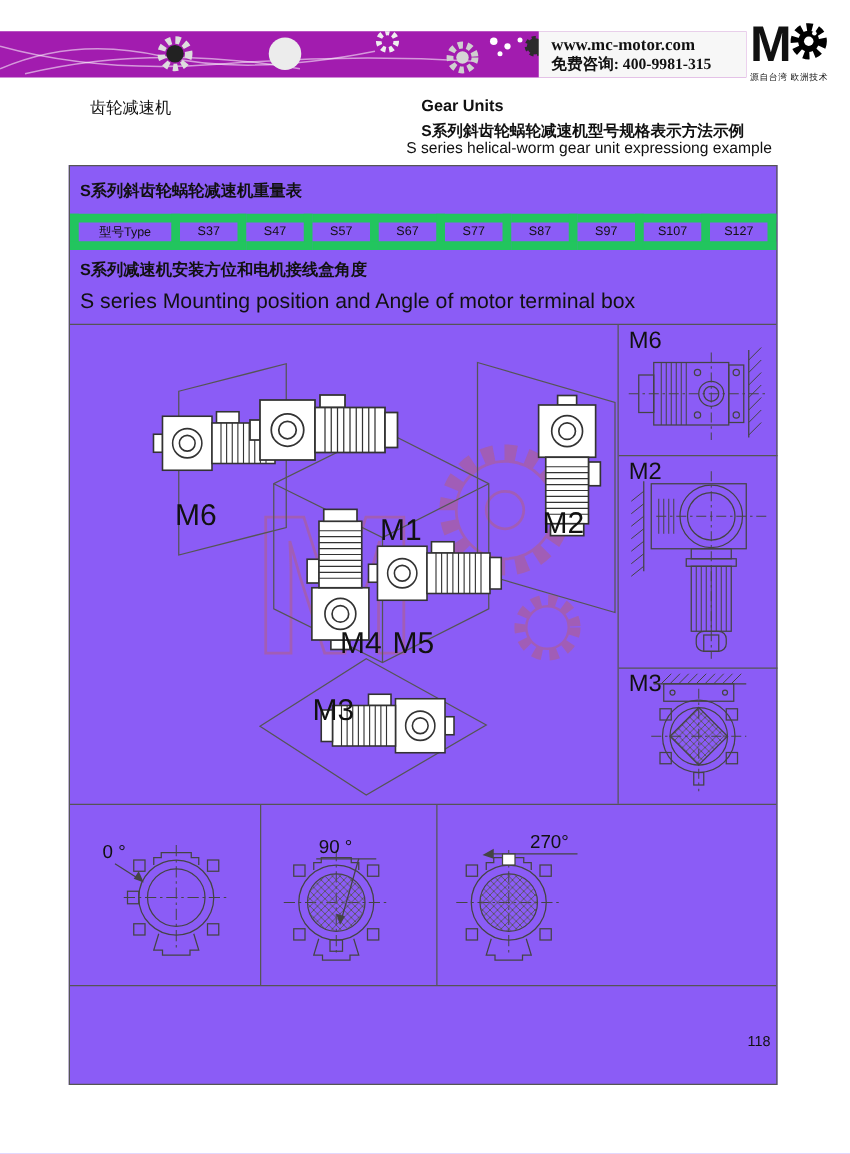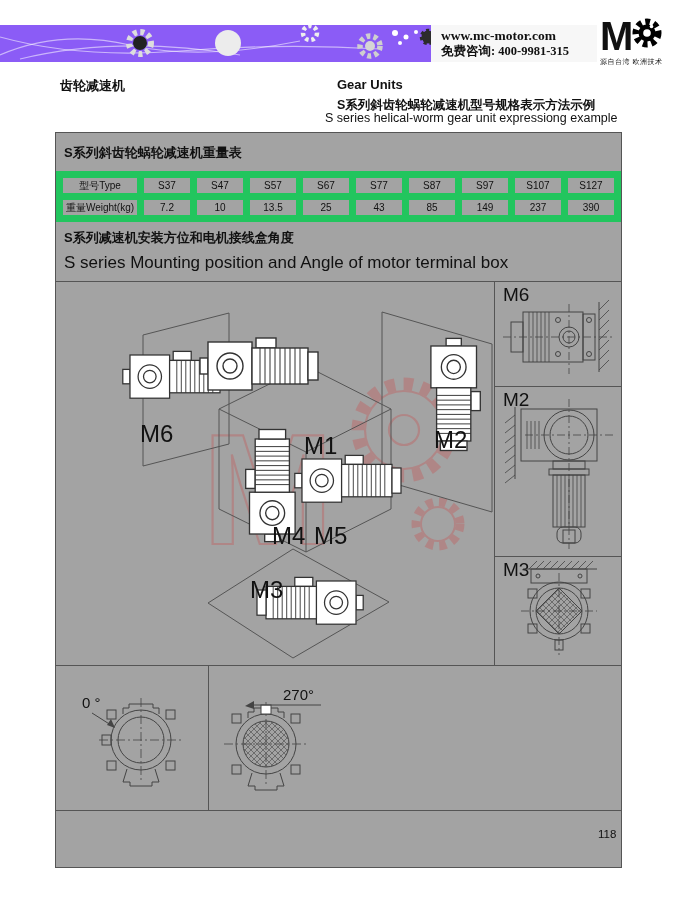--- a/index.html
+++ b/index.html
@@ -1,36 +1,36 @@
 <!DOCTYPE html>
 <html><head>
 <meta charset="utf-8">
 <style>
   html,body{margin:0;padding:0;}
   body{width:680px;height:923px;background:#fff;position:relative;overflow:hidden;
        font-family:"Liberation Sans",sans-serif;color:#111;}
   
-  .band{position:absolute;left:0;top:25px;width:597px;height:37px;background:#8b5cf6;}
+  .band{position:absolute;left:0;top:25px;width:597px;height:37px;background:#a21caf;}
   .band svg{position:absolute;left:0;top:0;}
   .contact{position:absolute;left:431px;top:0;width:166px;height:37px;background:#f7f7f7;
            padding:3px 0 0 10px;box-sizing:border-box;font-family:"Liberation Serif",serif;}
   .contact .site{font-size:13.5px;font-weight:bold;line-height:16px;}
   .contact .tel{font-size:12.5px;font-weight:bold;line-height:15px;}
   .logo{position:absolute;left:600px;top:18px;width:80px;}
   .logo-row{display:flex;align-items:flex-start;height:38px;}
   .logo-m{font-size:40px;font-weight:bold;line-height:36px;letter-spacing:-3px;}
   .logo-tag{font-size:7px;letter-spacing:0.5px;margin-top:1px;white-space:nowrap;}
   
-  .cat-cn{position:absolute;left:60px;top:77px;font-size:13px;font-weight:bold;}
+  .cat-cn{position:absolute;left:72px;top:77px;font-size:13px;font-weight:normal;}
   .cat-en{position:absolute;left:337px;top:77px;font-size:13px;font-weight:bold;}
   .series-cn{position:absolute;left:337px;top:97px;font-size:12.5px;font-weight:bold;}
   .series-en{position:absolute;left:325px;top:111px;font-size:12.5px;}
   
   .mainbox{position:absolute;left:55px;top:132px;width:567px;height:736px;
-           border:1px solid #555;box-sizing:border-box;background:#a3a3a3;}
+           border:1px solid #555;box-sizing:border-box;background:#8b5cf6;}
   .titlerow{position:relative;height:38px;}
   .t-cn{position:absolute;left:8px;top:11px;font-size:13px;font-weight:bold;}
   .t-en{position:absolute;left:238px;top:12px;font-size:13px;}
   table.weights{width:100%;border-collapse:collapse;table-layout:fixed;}
   table.weights td{border:7px solid #22c55e;font-size:10px;text-align:center;height:15px;padding:0;}
   table.weights td.rowhead{width:74px;}
   .mheading{position:relative;height:59px;border-bottom:1px solid #555;}
   .mh-cn{position:absolute;left:8px;top:7px;font-size:13px;font-weight:bold;text-align:right;}
   .mh-en{position:absolute;left:8px;top:31px;font-size:17px;}
   .diagram{position:relative;height:383px;border-bottom:1px solid #555;}
@@ -105,32 +105,20 @@
       <td class="rowhead">型号Type</td>
       <td>S37</td>
       <td>S47</td>
       <td>S57</td>
       <td>S67</td>
       <td>S77</td>
       <td>S87</td>
       <td>S97</td>
       <td>S107</td>
       <td>S127</td>
-    </tr>
-    <tr>
-      <td class="rowhead">重量Weight(kg)</td>
-      <td>7.2</td>
-      <td>10</td>
-      <td>13.5</td>
-      <td>25</td>
-      <td>43</td>
-      <td>85</td>
-      <td>149</td>
-      <td>237</td>
-      <td>390</td>
     </tr>
   </tbody>
     </table>
 
   <div class="mheading">
     <div class="mh-cn">S系列减速机安装方位和电机接线盒角度</div>
     <div class="mh-en">S series Mounting  position and Angle of motor terminal box</div>
   </div>
 
   <div class="diagram">
@@ -273,20 +261,38 @@
         </defs>
         <use href="#ev1" transform="translate(85,74)"></use>
         <g transform="translate(85,74) rotate(-90)">
             <rect x="-5" y="-39" width="10" height="9" fill="none" stroke="#444"></rect>
           </g>
         <text x="26" y="42" font-size="15" fill="#111">0 °</text>
         <path d="M36 47 L58 61" stroke="#444" fill="none"></path>
         <polygon points="59,62 51,59 55,53" fill="#444"></polygon>
       </svg>
     </div>
+    <div class="acell" style="width:141px;">
+      <svg width="140" height="144" viewBox="0 0 140 144">
+        <defs>
+          <pattern id="xh2" width="6" height="6" patternUnits="userSpaceOnUse">
+            <path d="M0 6 L6 0 M0 0 L6 6" stroke="#555" stroke-width="0.7"></path>
+          </pattern>
+        </defs>
+        <use href="#ev1" transform="translate(60,78)"></use>
+        <circle cx="60" cy="78" r="23" fill="url(#xh2)" stroke="none"></circle>
+        <g transform="translate(60,78) rotate(180)">
+            <rect x="-5" y="-39" width="10" height="9" fill="none" stroke="#444"></rect>
+          </g>
+        <text x="46" y="38" font-size="15" fill="#111">90 °</text>
+        <line x1="44" y1="43" x2="92" y2="43" stroke="#444"></line>
+        <path d="M78 43 L64 92" stroke="#444" fill="none"></path>
+        <polygon points="63,96 60,87 67,89" fill="#444"></polygon>
+      </svg>
+    </div>
     <div class="acell" style="flex:1;">
       <svg width="132" height="144" viewBox="0 0 132 144">
         <defs>
           <pattern id="xh4" width="6" height="6" patternUnits="userSpaceOnUse">
             <path d="M0 6 L6 0 M0 0 L6 6" stroke="#555" stroke-width="0.7"></path>
           </pattern>
         </defs>
         <use href="#ev1" transform="translate(57,78)"></use>
         <circle cx="57" cy="78" r="23" fill="url(#xh4)" stroke="none"></circle>
         <rect x="52" y="39" width="10" height="9" fill="#fff" stroke="#444"></rect>

